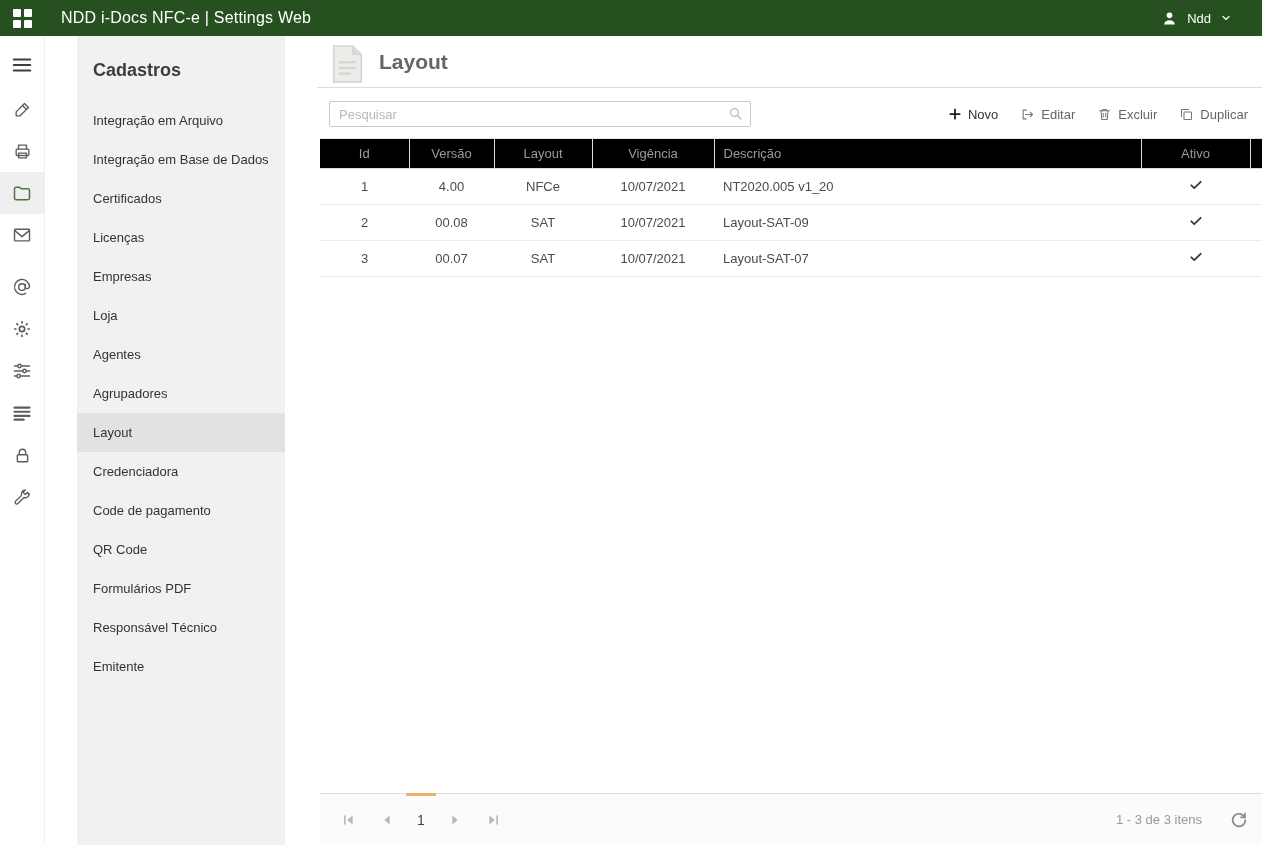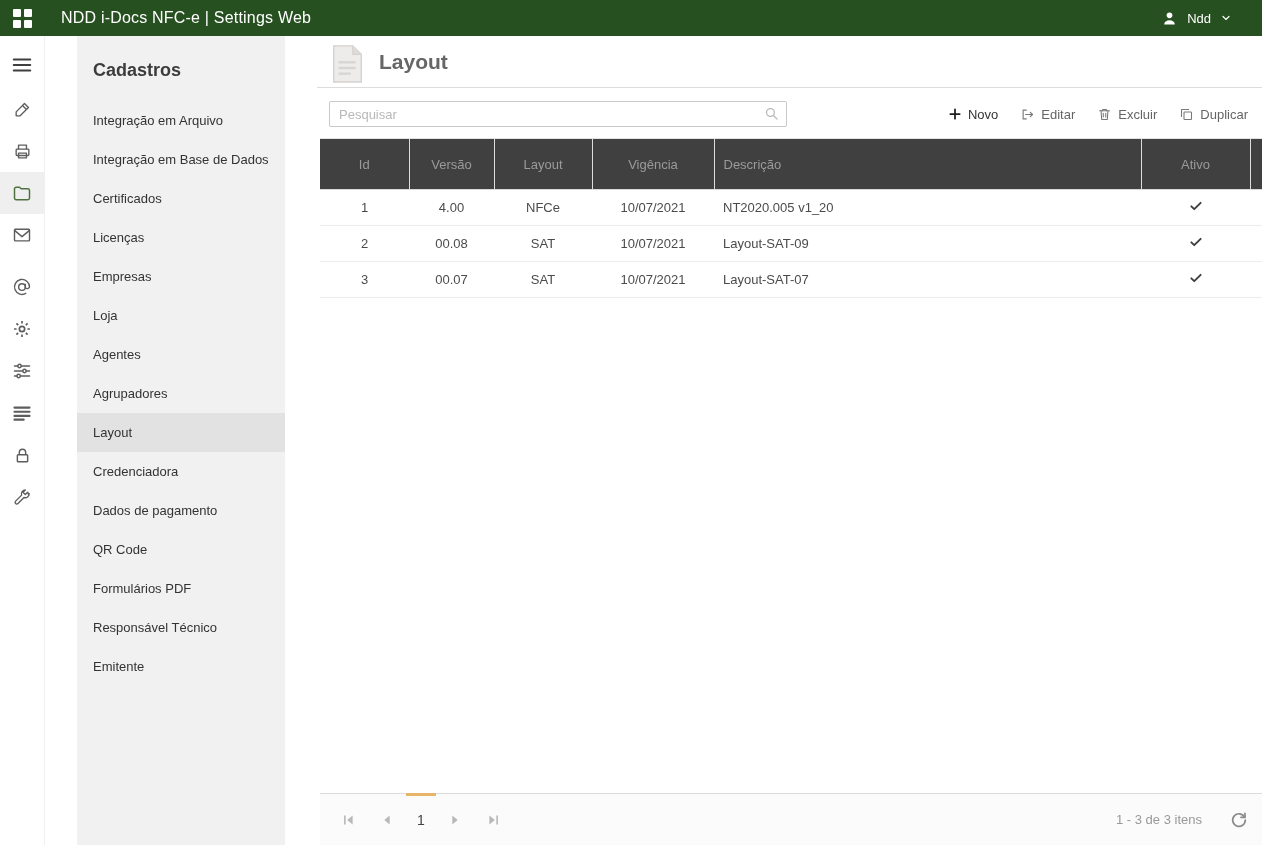--- a/index.html
+++ b/index.html
@@ -52,21 +52,21 @@
 
   
   .main { flex: 1; display: flex; flex-direction: column; background: #fff; min-width: 0; }
   .main-header {
     height: 52px; display: flex; align-items: center; gap: 12px;
     padding: 0 12px; border-bottom: 1px solid #dcdcdc;
   }
   .page-title { font-size: 21px; font-weight: 700; color: #666; }
 
   .toolbar-row { display: flex; align-items: center; padding: 13px 14px 11px 12px; }
-  .search-box { position: relative; width: 458px; }
+  .search-box { position: relative; width: 422px; }
   .search-input {
     width: 100%; height: 26px; border: 1px solid #c8c8c8; border-radius: 2px;
     padding: 0 30px 0 9px; font-size: 13px; color: #555;
     font-family: "Liberation Sans", sans-serif; outline: none; background: #fff;
   }
   .search-input::placeholder { color: #b8b8b8; }
   .search-icon { position: absolute; right: 7px; top: 4px; color: #b8b8b8; cursor: pointer; }
 
   .toolbar-actions { margin-left: auto; display: flex; align-items: flex-end; gap: 22px; }
   .tb-btn {
@@ -75,21 +75,21 @@
     font-family: "Liberation Sans", sans-serif;
   }
   .tb-btn .ic { color: #787878; }
   .tb-btn.novo { color: #333; }
   .tb-btn.novo .ic { color: #1d1d1d; }
 
   
   .grid { flex: 1; display: flex; flex-direction: column; margin-left: 3px; min-height: 0; }
   table { width: 100%; border-collapse: collapse; table-layout: fixed; }
   thead th {
-    background: #404040; height: 51px; font-size: 13px; font-weight: 400;
+    background: #000000; height: 30px; font-size: 13px; font-weight: 400;
     color: #9a9a9a; border-top: 1px solid #e3e3e3; border-bottom: 1px solid #d9d9d9;
     border-left: 1px solid #ddd; text-align: center; cursor: pointer;
   }
   thead th:first-child { border-left: none; }
   thead th.col-desc { text-align: left; padding-left: 9px; }
   tbody td {
     height: 36px; font-size: 13px; color: #4b4b4b;
     border-bottom: 1px solid #ececec; text-align: center; background: #fff;
   }
   tbody td.col-desc { text-align: left; padding-left: 9px; }
@@ -225,21 +225,21 @@
     <div class="side-item">Integração em Arquivo</div>
     <div class="side-item">Integração em Base de Dados</div>
     <div class="side-item">Certificados</div>
     <div class="side-item">Licenças</div>
     <div class="side-item">Empresas</div>
     <div class="side-item">Loja</div>
     <div class="side-item">Agentes</div>
     <div class="side-item">Agrupadores</div>
     <div class="side-item active">Layout</div>
     <div class="side-item">Credenciadora</div>
-    <div class="side-item">Dados de pagamento</div>
+    <div class="side-item">Code de pagamento</div>
     <div class="side-item">QR Code</div>
     <div class="side-item">Formulários PDF</div>
     <div class="side-item">Responsável Técnico</div>
     <div class="side-item">Emitente</div>
   </aside>
 
   <main class="main">
 
     <div class="main-header">
       <span>

